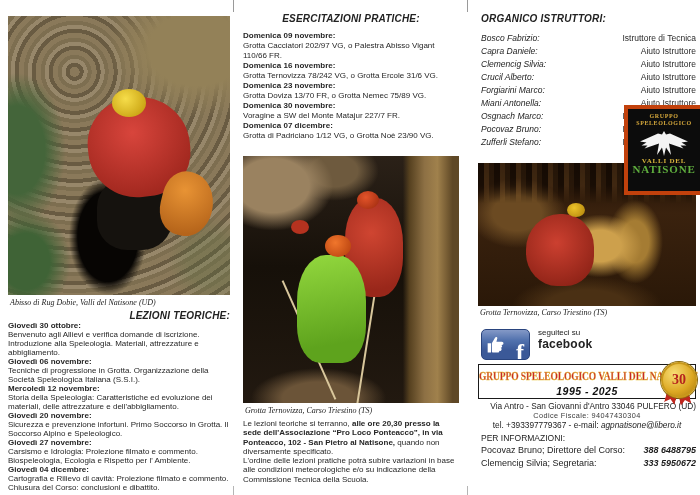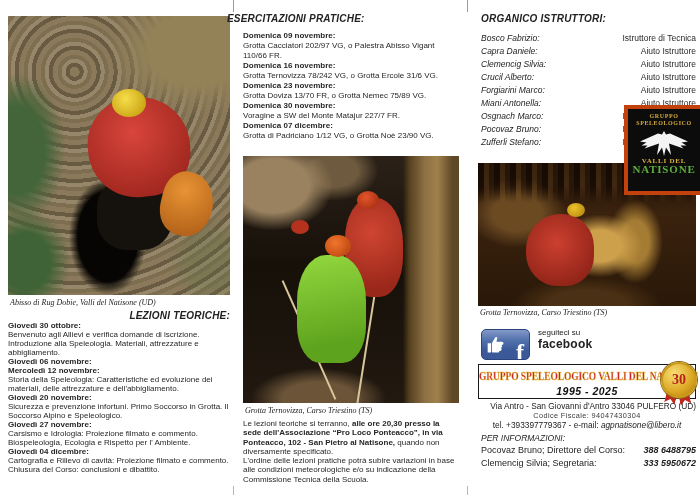--- a/index.html
+++ b/index.html
@@ -37,21 +37,21 @@
   .lf-helmet{left:47%;top:26%;width:34px;height:28px;background:radial-gradient(circle at 40% 35%,#f6dd4a,#c9a312 80%);border-radius:50%;}
   .lf-bag{left:69%;top:56%;width:52px;height:64px;background:radial-gradient(circle at 40% 30%,#e89334,#b5641a 80%);border-radius:42% 55% 48% 45%;transform:rotate(14deg);}
   .lf-legs{left:40%;top:58%;width:34%;height:26%;background:#15120e;border-radius:40%;}
 
   .lbl-caption-left{position:absolute;left:2px;top:298px;}
   .lbl-lezioni{position:absolute;right:0;top:310px;width:222px;text-align:right;}
   .sched-left{position:absolute;left:0;top:321px;width:223px;font-size:8px;line-height:9.0px;}
 
   
   .col-mid{left:243px;width:216px;}
-  .lbl-esercitazioni{position:absolute;right:16px;top:13px;width:216px;text-align:left;}
+  .lbl-esercitazioni{position:absolute;right:0;top:13px;width:216px;text-align:center;}
   .sched-mid{position:absolute;left:0;top:31px;width:216px;font-size:8px;line-height:10px;}
   .photo-mid{left:0;top:156px;width:216px;height:247px;
     background-color:#14100b;
     background-image:
       radial-gradient(ellipse 80px 60px at 14% 12%, #9a8260 0 45%, rgba(154,130,96,0) 75%),
       radial-gradient(ellipse 60px 40px at 42% 6%, #6e5a3e 0 40%, rgba(110,90,62,0) 75%),
       radial-gradient(ellipse 90px 40px at 35% 98%, #6b5438 0 40%, rgba(107,84,56,0) 75%),
       linear-gradient(90deg, rgba(0,0,0,0) 74%, #55401f 77%, #8d7044 84%, #a0814c 90%, #5f4826 97%),
       linear-gradient(180deg,#2b2118,#161009 45%,#221910);
   }
@@ -121,21 +121,21 @@
   .ros-circle{position:absolute;left:2px;top:0;width:32px;height:32px;border-radius:50%;
     background:radial-gradient(circle at 35% 30%,#f8dd74,#dca722 60%,#aa7a10);
     border:2px solid #c9991b;box-shadow:0 0 0 1px #8a6a10;
     text-align:center;}
   .ros-num{font-family:"Liberation Serif",serif;font-weight:bold;font-size:14px;line-height:32px;color:#b5231d;}
 
   .addr{position:absolute;left:0;top:401px;width:218px;text-align:right;font-size:8.3px;color:#222;white-space:nowrap;}
   .fiscal{position:absolute;left:0;top:411px;width:218px;text-align:center;font-size:7.3px;letter-spacing:.4px;color:#3a3a3a;}
   .telrow{position:absolute;left:0;top:420px;width:218px;text-align:center;font-size:8.3px;color:#222;white-space:nowrap;}
   .email{font-style:italic;}
-  .lbl-info{position:absolute;left:3px;top:433px;font-style:italic;font-size:8.5px;color:#222;}
+  .lbl-info{position:absolute;left:3px;top:433px;font-size:8.5px;color:#222;}
   .contacts{position:absolute;left:3px;top:444px;width:215px;font-size:9px;}
   .contact-row{display:flex;justify-content:space-between;height:12.5px;line-height:12.5px;}
   .contact-phone{font-weight:bold;font-style:italic;}
 </style>
 </head>
 <body>
 
 <div class="sheet">
 
   <div class="fm" style="left:233px;top:0;height:12px;"></div>
@@ -147,21 +147,21 @@
     <div class="photo photo-left">
       <div class="ph-shape lf-legs"></div>
       <div class="ph-shape lf-jacket"></div>
       <div class="ph-shape lf-helmet"></div>
       <div class="ph-shape lf-bag"></div>
     </div>
     <div class="caption lbl-caption-left">Abisso di Rug Dobie, Valli del Natisone (UD)</div>
     <div class="sec-title lbl-lezioni">LEZIONI TEORICHE:</div>
     <div class="sched sched-left">
       <div><span class="entry-date">Giovedì 30 ottobre:</span><div class="entry-desc">Benvenuto agli Allievi e verifica domande di iscrizione. Introduzione alla Speleologia. Materiali, attrezzature e abbigliamento.</div></div>
-      <div><span class="entry-date">Giovedì 06 novembre:</span></div>
+      <div><span class="entry-date">Giovedì 06 novembre:</span><div class="entry-desc">Tecniche di progressione in Grotta. Organizzazione della Società Speleologica Italiana (S.S.I.).</div></div>
       <div><span class="entry-date">Mercoledì 12 novembre:</span><div class="entry-desc">Storia della Speleologia: Caratteristiche ed evoluzione dei materiali, delle attrezzature e dell'abbigliamento.</div></div>
       <div><span class="entry-date">Giovedì 20 novembre:</span><div class="entry-desc">Sicurezza e prevenzione infortuni. Primo Soccorso in Grotta. Il Soccorso Alpino e Speleologico.</div></div>
       <div><span class="entry-date">Giovedì 27 novembre:</span><div class="entry-desc">Carsismo e Idrologia: Proiezione filmato e commento. Biospeleologia, Ecologia e Rispetto per l' Ambiente.</div></div>
       <div><span class="entry-date">Giovedì 04 dicembre:</span><div class="entry-desc">Cartografia e Rilievo di cavità: Proiezione filmato e commento. Chiusura del Corso: conclusioni e dibattito.</div></div>
     </div>
   </section>
 
   <section class="col col-mid">
     <div class="sec-title lbl-esercitazioni">ESERCITAZIONI PRATICHE:</div>
     <div class="sched sched-mid">

